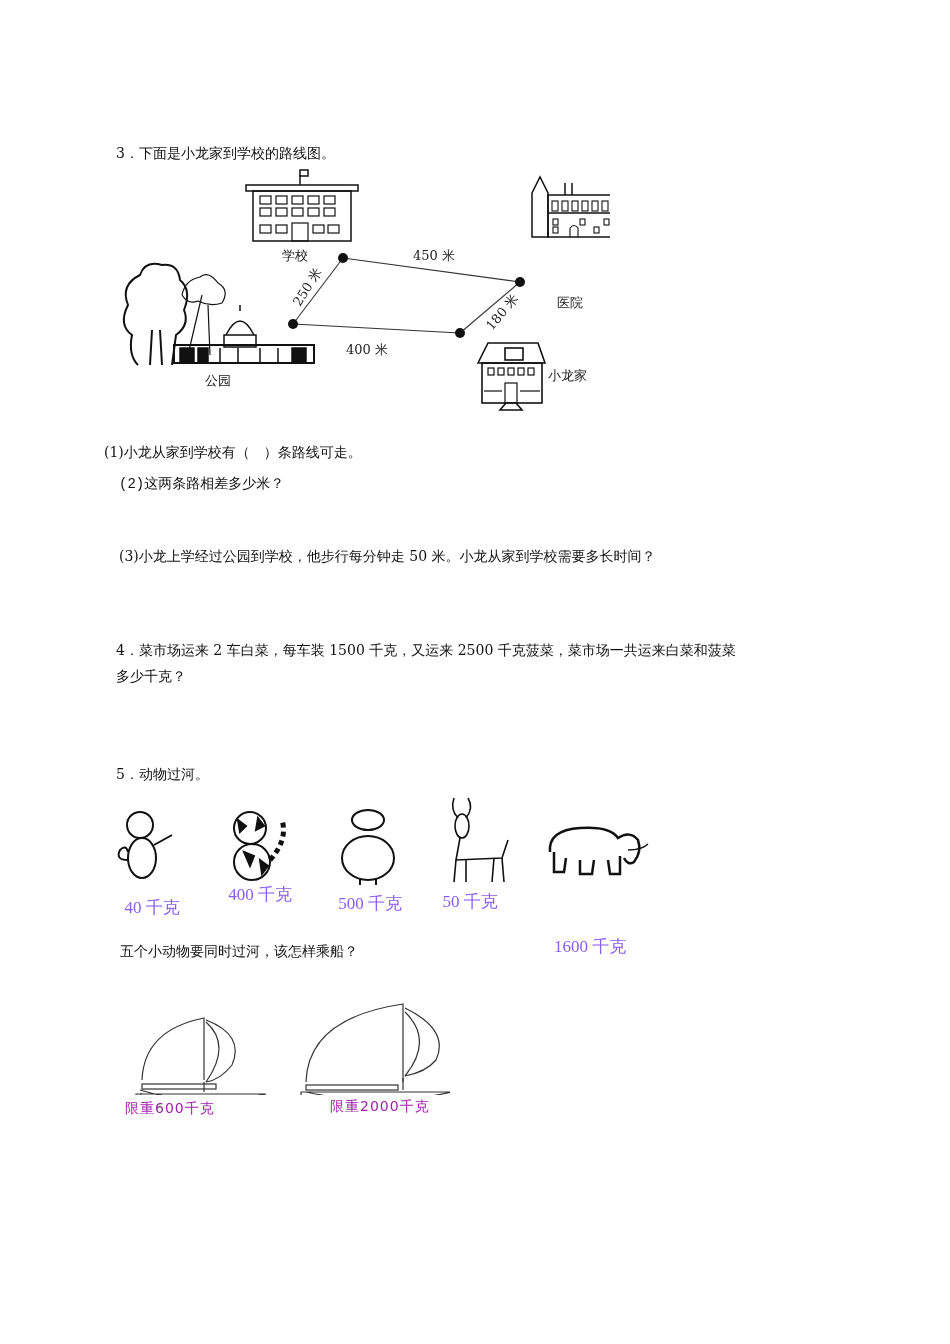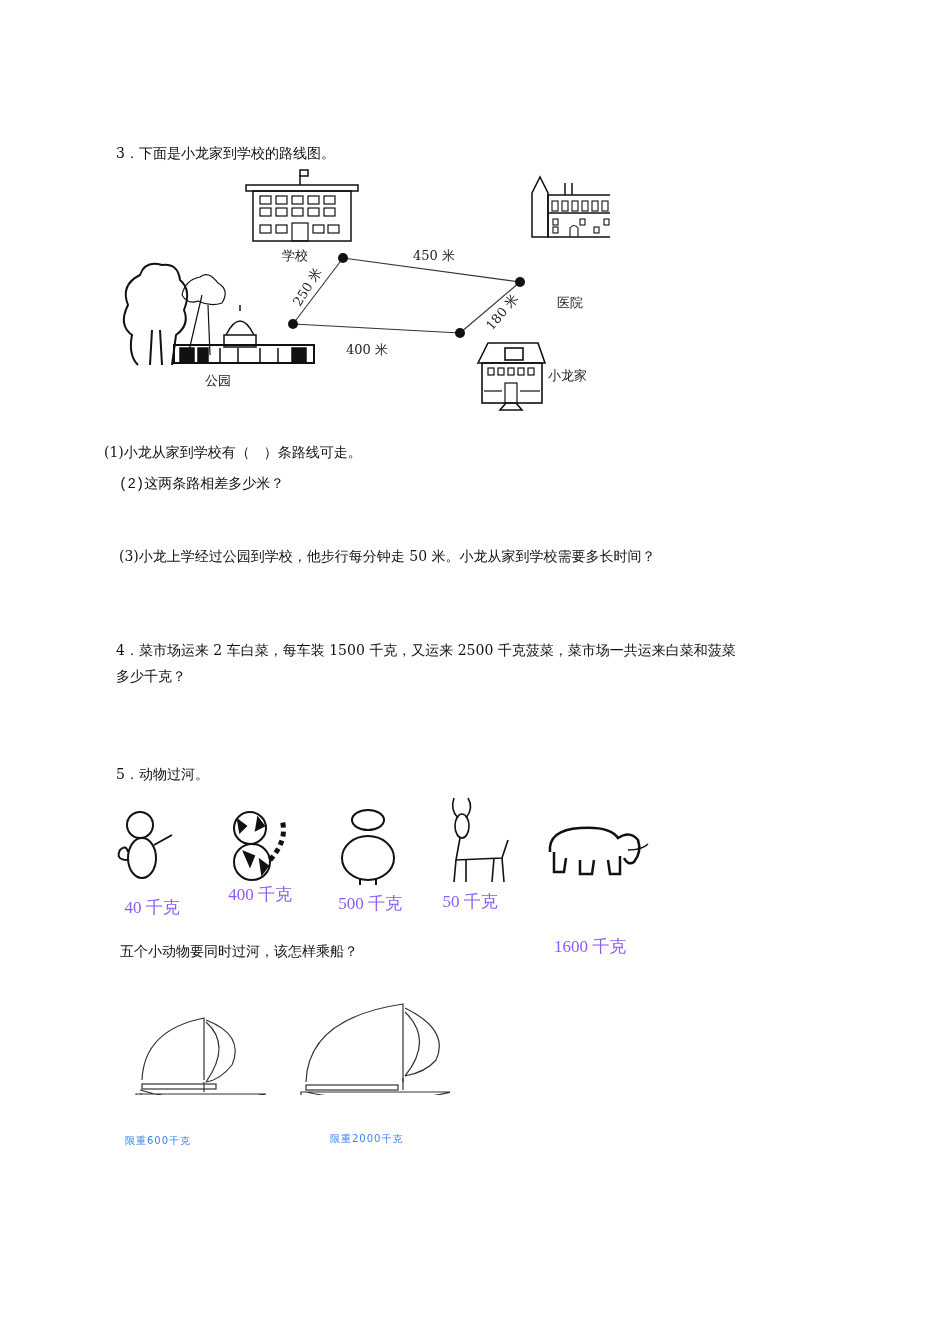--- a/index.html
+++ b/index.html
@@ -2,21 +2,21 @@
 <html><head>
 <meta charset="utf-8">
 <style>
   html, body { margin: 0; padding: 0; background: #ffffff; }
   body { width: 950px; height: 1344px; position: relative; overflow: hidden;
          font-family: "DejaVu Serif", "Liberation Serif", serif; color: #111; }
   .txt { position: absolute; font-size: 14px; line-height: 20px; white-space: nowrap; }
   .fig { position: absolute; }
   .lbl { font-family: "DejaVu Serif", "Liberation Serif", serif; font-size: 13px; fill: #222; }
   .alabel { position: absolute; font-size: 17px; font-family: "Liberation Serif", serif; color: #8b5cf6; text-align: center; }
-  .blabel { position: absolute; font-size: 10px; font-family: "DejaVu Sans", sans-serif; color: #3b82f6; letter-spacing: 1px; margin-top: 34px; }
+  .blabel { position: absolute; font-size: 14px; font-family: "DejaVu Sans", sans-serif; color: #a21caf; letter-spacing: 1px; }
 </style>
 </head>
 <body>
 
 <div class="txt" style="left:116px; top:143px;">3．下面是小龙家到学校的路线图。</div>
 
 <svg class="fig" style="left:110px; top:165px;" width="500" height="250" viewBox="0 0 500 250">
 
   <g stroke="#111" fill="none" stroke-width="1.5">
     <line x1="190" y1="10" x2="190" y2="20"></line>

